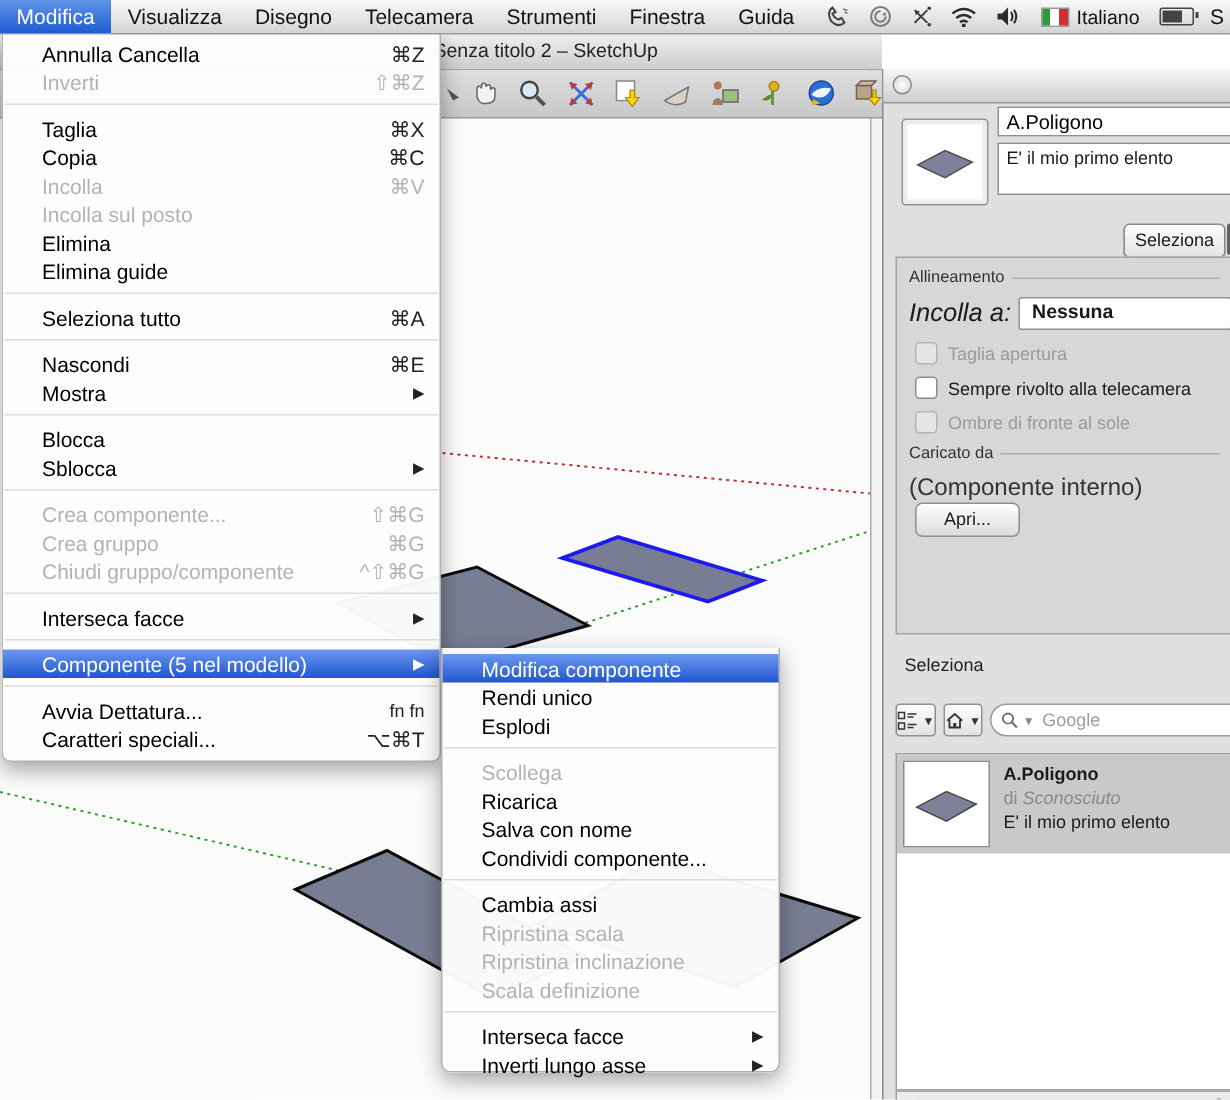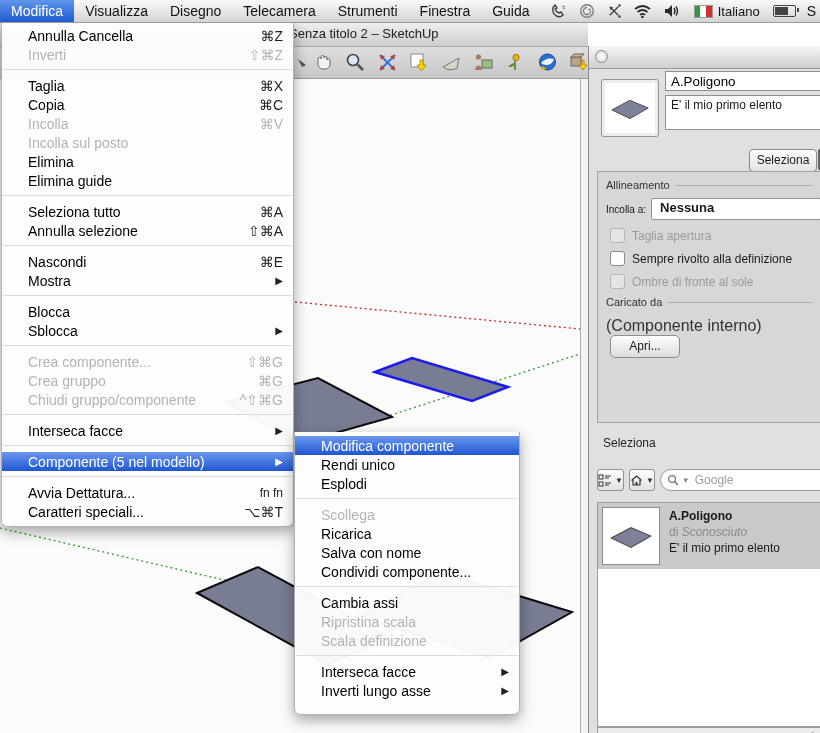--- a/index.html
+++ b/index.html
@@ -65,21 +65,21 @@
   .desc-field{left:76px;top:49px;width:158px;height:35px;}
   .tab{position:absolute;left:160px;top:103px;width:66px;height:21px;border:1px solid #8a8a8a;
     border-radius:4px;background:linear-gradient(#fdfdfd,#e3e3e3);text-align:center;line-height:20px;
     box-shadow:0 1px 1px rgba(0,0,0,.2);}
   .tab-sliver{position:absolute;left:229px;top:103px;width:3px;height:21px;background:#636363;border-radius:2px 0 0 2px;}
   .inset{position:absolute;left:8px;top:125px;right:-2px;height:252px;background:#d7d7d7;
     border:1px solid #a3a3a3;box-sizing:border-box;}
   .sec-row{display:flex;align-items:center;margin:7px 8px 0 8px;font-size:11px;color:#333;}
   .sec-row .rule{flex:1;border-bottom:1px solid #adadad;margin-left:5px;height:1px;}
   .glue-row{display:flex;align-items:center;margin:7px 0 0 8px;}
-  .glue-row label{font-size:10px;margin-right:5px;}
+  .glue-row label{font-size:17px;margin-right:5px;font-style:italic;}
   .dropdown{flex:1;height:20px;background:#fff;border:1px solid #939393;border-radius:2px;
     font-weight:bold;font-size:13px;line-height:18px;padding-left:8px;}
   .cb-row{display:flex;align-items:center;margin:8px 0 0 12px;font-size:12px;gap:7px;}
   .cb{width:13px;height:13px;border:1px solid #8c8c8c;border-radius:3px;background:#fff;flex:0 0 auto;}
   .cb-row.dis{color:#9b9b9b;}
   .cb-row.dis .cb{border-color:#b5b5b5;background:#e4e4e4;}
   .loaded-val{margin:9px 0 0 8px;font-size:16px;color:#333;}
   .open-btn{position:absolute;left:12px;top:163px;width:68px;height:21px;border:1px solid #8f8f8f;
     border-radius:5px;background:linear-gradient(#fefefe,#dcdcdc);text-align:center;line-height:20px;
     box-shadow:0 1px 0 rgba(255,255,255,.7) inset;}
@@ -265,24 +265,20 @@
       <span>Elimina</span>
     </div>
   <div class="mi">
       <span>Elimina guide</span>
     </div>
   <div class="msep"></div>
   <div class="mi">
       <span>Seleziona tutto</span>
       <span class="sc">⌘A</span>
     </div>
-  <div class="mi">
-      <span>Annulla selezione</span>
-      <span class="sc">⇧⌘A</span>
-    </div>
   <div class="msep"></div>
   <div class="mi">
       <span>Nascondi</span>
       <span class="sc">⌘E</span>
     </div>
   <div class="mi">
       <span>Mostra</span>
       <span class="arr">▶</span>
     </div>
   <div class="msep"></div>
@@ -349,20 +345,23 @@
     </div>
   <div class="mi">
       <span>Condividi componente...</span>
     </div>
   <div class="msep"></div>
   <div class="mi">
       <span>Cambia assi</span>
     </div>
   <div class="mi dis">
       <span>Ripristina scala</span>
+    </div>
+  <div class="mi dis">
+      <span>Ripristina inclinazione</span>
     </div>
   <div class="mi dis">
       <span>Scala definizione</span>
     </div>
   <div class="msep"></div>
   <div class="mi">
       <span>Interseca facce</span>
       <span class="arr">▶</span>
     </div>
   <div class="mi">
@@ -395,21 +394,21 @@
     <div class="glue-row">
       <label>Incolla a:</label>
       <div class="dropdown">Nessuna</div>
     </div>
     <div class="cb-row dis">
       <span class="cb"></span>
       <span>Taglia apertura</span>
     </div>
     <div class="cb-row">
       <span class="cb"></span>
-      <span>Sempre rivolto alla definizione</span>
+      <span>Sempre rivolto alla telecamera</span>
     </div>
     <div class="cb-row dis">
       <span class="cb"></span>
       <span>Ombre di fronte al sole</span>
     </div>
     <div class="sec-row">
       <span>Caricato da</span>
         <span class="rule"></span>
     </div>
     <div class="loaded-val">(Componente interno)</div>

